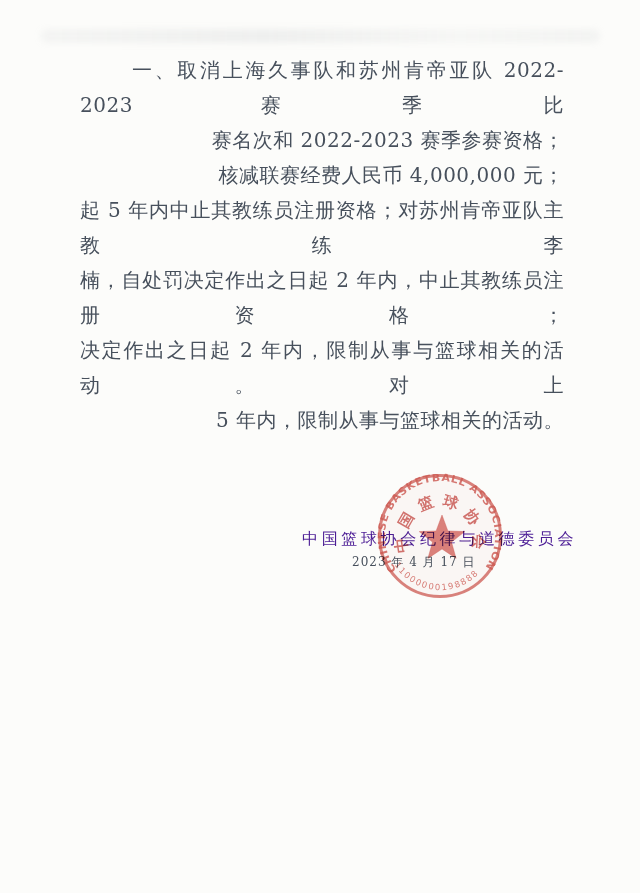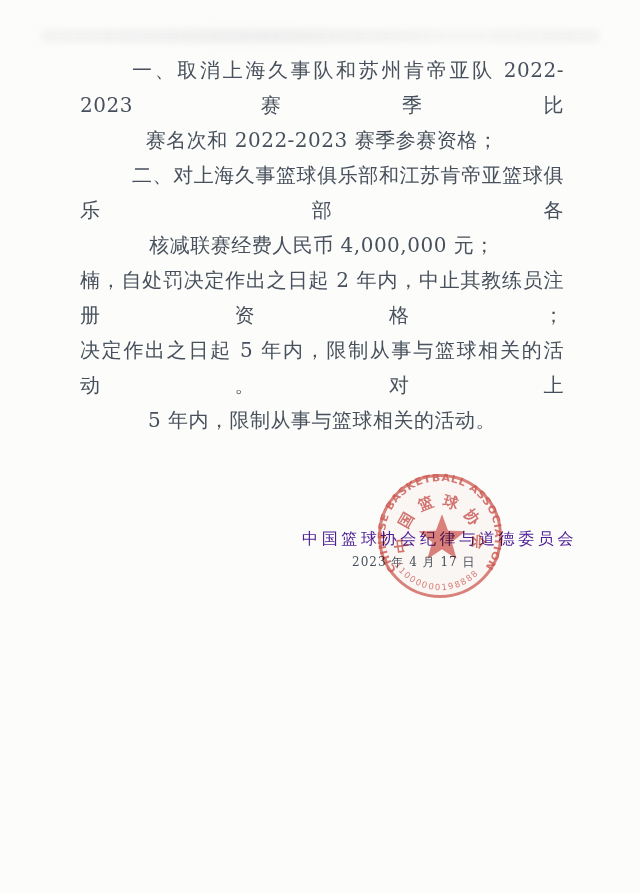--- a/index.html
+++ b/index.html
@@ -36,21 +36,21 @@
     left: 80px; top: 46px;
     width: 484px;
     color: #47505c;
     font-size: 20px;
     line-height: 35px;
     letter-spacing: 0.5px;
   }
   .line {
     width: 100%;
     white-space: nowrap;
-    text-align: center;
+    text-align: right;
   }
   .line.just {
     white-space: normal;
     text-align: justify;
     text-align-last: justify;
   }
   .line.indent {
     text-indent: 2.6em;
   }
   .signature {
@@ -108,24 +108,24 @@
 </head>
 <body>
 
 <div class="page">
 
   <div class="scan-smudge"></div>
 
   <div class="doc-body">
     <div class="line just indent">一、取消上海久事队和苏州肯帝亚队 2022-2023 赛季比</div>
     <div class="line">赛名次和 2022-2023 赛季参赛资格；</div>
-    <div class="line just indent">二、对上海久事篮球俱乐部和江苏肯帝亚篮球俱乐部各</div>
     <div class="line">核减联赛经费人民币 4,000,000 元；</div>
+    <div class="line just">起 5 年内中止其教练员注册资格；对苏州肯帝亚队主教练李</div>
     <div class="line just">楠，自处罚决定作出之日起 2 年内，中止其教练员注册资格；</div>
-    <div class="line just">决定作出之日起 5 年内，限制从事与篮球相关的活动。对上</div>
+    <div class="line just">决定作出之日起 2 年内，限制从事与篮球相关的活动。对上</div>
     <div class="line">5 年内，限制从事与篮球相关的活动。</div>
   </div>
 
   <div class="signature">中国篮球协会纪律与道德委员会</div>
   <div class="doc-date">2023 年 4 月 17 日</div>
 
   <div class="seal-wrap">
     <svg width="136" height="136" viewBox="0 0 136 136" xmlns="http://www.w3.org/2000/svg">
       <defs>
         <path id="arc-en" d="M 25.9 103.4 A 55 55 0 1 1 110.1 103.4" fill="none"></path>

